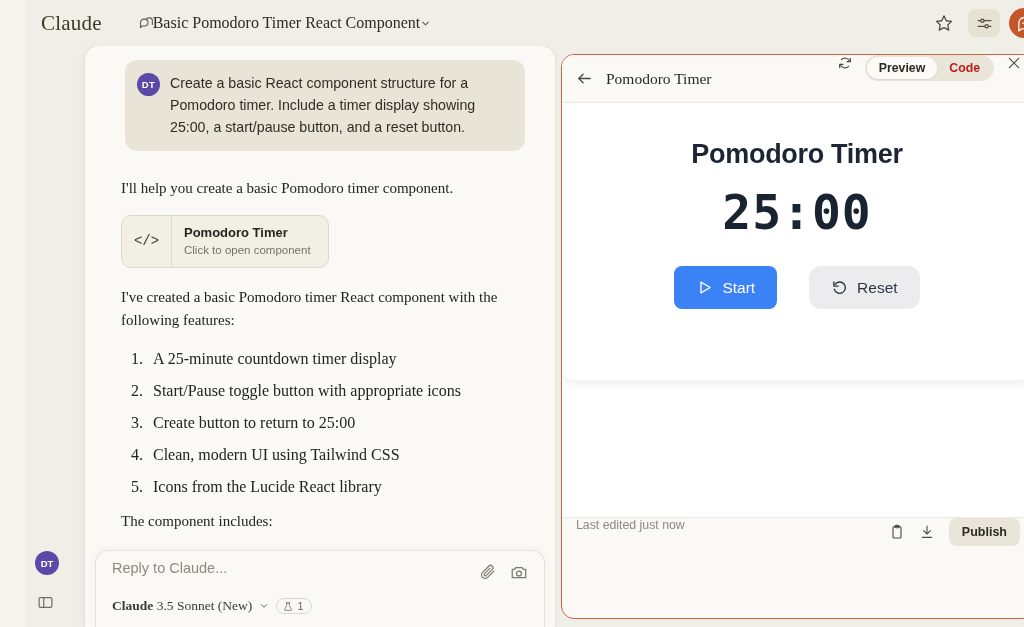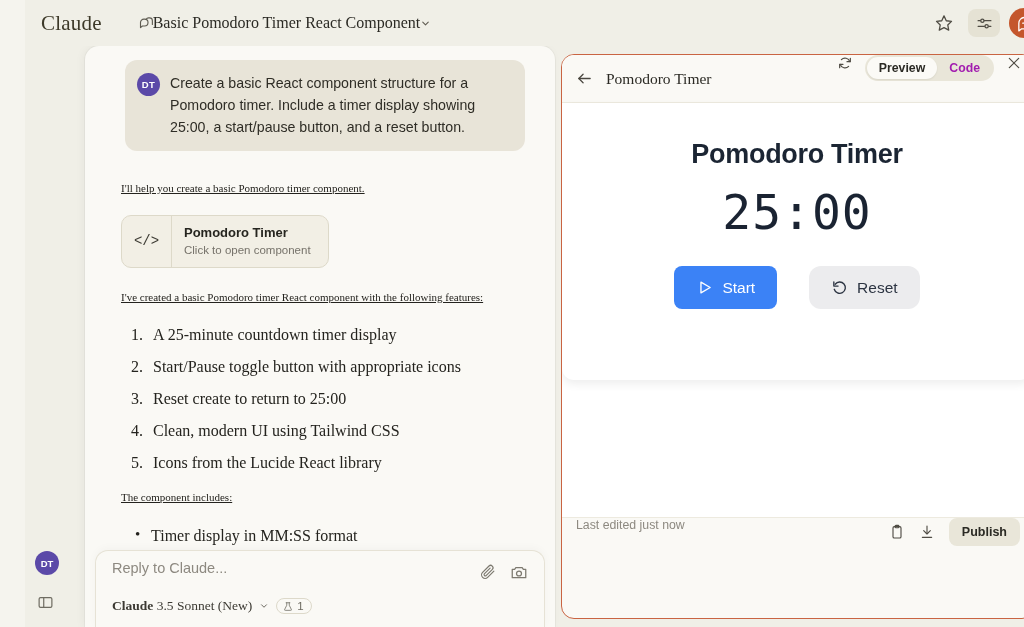--- a/index.html
+++ b/index.html
@@ -78,21 +78,21 @@
   }
   .user-text {
     font-size: 14.2px; line-height: 22px; color: #2f2d26; max-width: 320px;
   }
 
   .assistant {
     padding: 0 4px 0 12px;
     font-family: "Liberation Serif", serif;
     color: #24231e;
   }
-  .assistant p { font-size: 11px; line-height: 23.5px; margin-bottom: 14px; text-decoration: underline; }
+  .assistant p { font-size: 15px; line-height: 23.5px; margin-bottom: 14px; }
 
   .artifact-card {
     display: flex; align-items: stretch;
     width: 208px; border: 1px solid #ddd9c9; background: #f2efe5;
     border-radius: 10px; overflow: hidden; margin: 0 0 18px 0;
   }
   .artifact-icon {
     width: 50px; display: flex; align-items: center; justify-content: center;
     border-right: 1px solid #ddd9c9; color: #3f3d35;
     font-family: "Liberation Mono", monospace; font-size: 14px;
@@ -168,41 +168,41 @@
   }
   .ap-header-right {
     position: absolute; right: 12px; top: 0; height: 48px;
     display: flex; align-items: flex-start; gap: 12px;
   }
   .seg {
     display: flex; align-items: center; background: #e9e6d9;
     border-radius: 14px; padding: 2px; height: 26px;
   }
   .seg-item {
-    font-size: 12.3px; font-weight: bold; color: #a21caf;
+    font-size: 12.3px; font-weight: bold; color: #b91c1c;
     padding: 0 12px; height: 22px; display: flex; align-items: center; border-radius: 12px;
   }
   .seg-item.active { background: #fbfaf6; color: #2b2a24; box-shadow: 0 1px 2px rgba(0,0,0,.07); }
 
   .ap-body {
     position: relative; height: 464px; background: #fff;
   }
   .preview-card {
     position: absolute; left: 0; top: 0; width: 470px; height: 277px;
     background: #fff; border-radius: 0 0 12px 12px;
     box-shadow: 0 4px 10px rgba(0,0,0,.07);
     display: flex; flex-direction: column; align-items: center;
     padding-top: 36px;
   }
   .pv-title {
     font-size: 27px; font-weight: bold; color: #1b2533; letter-spacing: -.3px;
   }
   .pv-timer {
     font-family: "DejaVu Sans Mono", monospace;
-    font-size: 48px; font-weight: normal; color: #1a2332;
+    font-size: 48px; font-weight: bold; color: #1a2332;
     letter-spacing: 1px; margin-top: 14px;
   }
   .pv-buttons { display: flex; gap: 32px; margin-top: 26px; }
   .btn-start {
     display: flex; align-items: center; gap: 9px;
     background: #3b82f6; color: #fff; border-radius: 8px;
     padding: 0 22px; height: 43px; font-size: 15.5px;
   }
   .btn-reset {
     display: flex; align-items: center; gap: 9px;
@@ -290,21 +290,21 @@
             <div class="artifact-title">Pomodoro Timer</div>
             <div class="artifact-sub">Click to open component</div>
           </div>
         </div>
 
         <p>I've created a basic Pomodoro timer React component with the following features:</p>
 
         <ol class="feat">
           <li>A 25-minute countdown timer display</li>
           <li>Start/Pause toggle button with appropriate icons</li>
-          <li>Reset create to return to 25:00</li>
+          <li>Create button to return to 25:00</li>
           <li>Clean, modern UI using Tailwind CSS</li>
           <li>Icons from the Lucide React library</li>
         </ol>
 
         <p>The component includes:</p>
 
         <ul class="incl">
           <li>Timer display in MM:SS format</li>
         </ul>
       </div>

